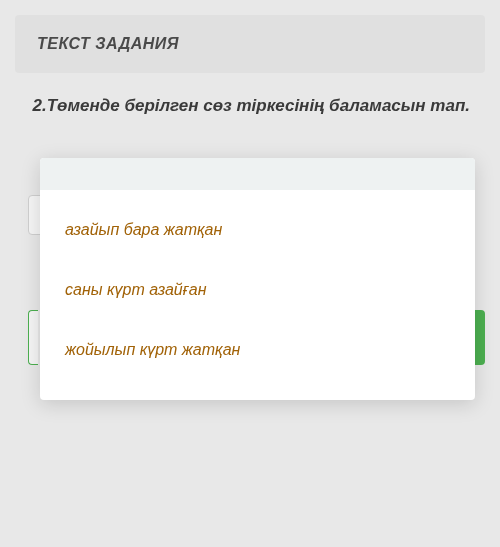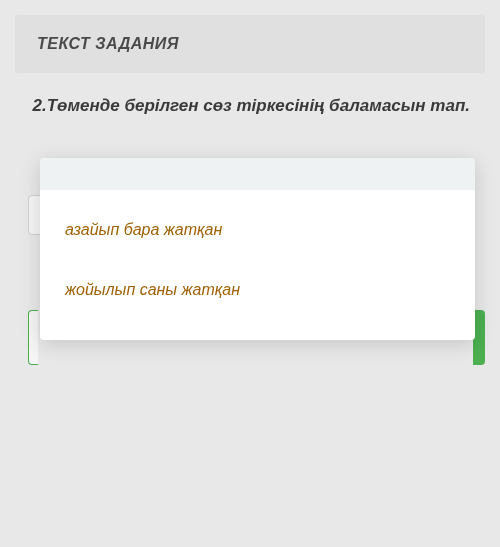--- a/index.html
+++ b/index.html
@@ -106,15 +106,16 @@
 
 <div class="input-row"></div>
 
 <div class="submit-button-left"></div>
 <div class="submit-button-edge"></div>
 
 <div class="dropdown-panel">
   <div class="dropdown-header"></div>
   <div class="dropdown-list">
     <div class="dropdown-item">азайып бара жатқан</div>
-    <div class="dropdown-item">жойылып саны жатқан</div>
+    <div class="dropdown-item">саны күрт азайған</div>
+    <div class="dropdown-item">жойылып күрт жатқан</div>
   </div>
 </div>
 
 </body></html>

